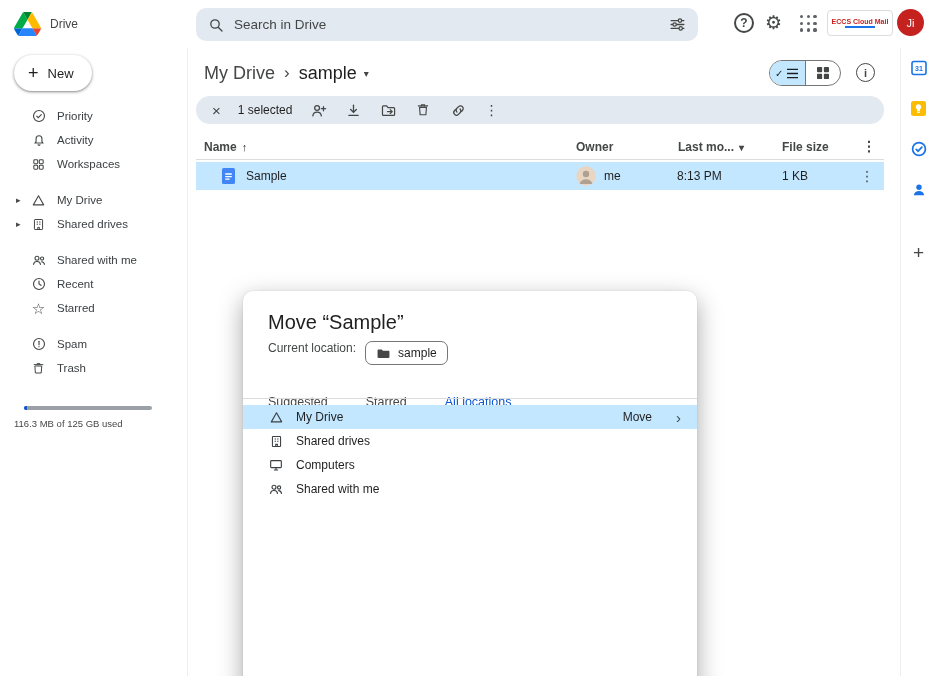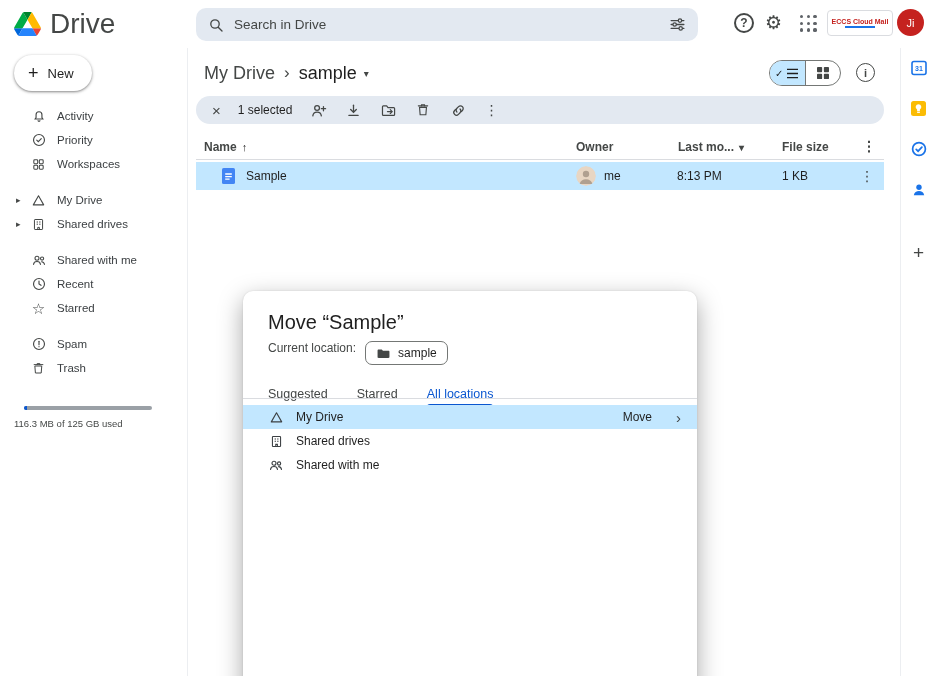--- a/index.html
+++ b/index.html
@@ -1,21 +1,21 @@
 <!DOCTYPE html>
 <html><head>
 <meta charset="utf-8">
 <style>
   *{margin:0;padding:0;box-sizing:border-box}
   html,body{width:936px;height:676px}
   body{position:relative;overflow:hidden;background:#fff;font-family:"Liberation Sans",sans-serif;color:#1f1f1f;font-size:13px}
   svg{display:block}
   
   .brand{position:absolute;left:14px;top:9px;display:flex;align-items:center;gap:9px;height:30px;cursor:pointer}
-  .brand-text{font-size:28px;color:#444746}
+  .brand-text{font-size:12px;color:#444746}
   .search-bar{position:absolute;left:196px;top:8px;width:502px;height:33px;background:#e3e9f1;border-radius:10px;display:flex;align-items:center;padding:0 12px;gap:10px;cursor:text}
   .search-ph{flex:1;font-size:13.5px;color:#444746}
   .help-circle{position:absolute;left:734px;top:13px;width:20px;height:20px;border:2px solid #444746;border-radius:50%;font-size:12px;font-weight:bold;color:#444746;display:flex;align-items:center;justify-content:center;cursor:pointer}
   .gear{position:absolute;left:765px;top:12px;font-size:19px;color:#444746;cursor:pointer;line-height:1.2}
   .apps{position:absolute;left:800px;top:15px;width:17px;height:17px;display:grid;grid-template-columns:repeat(3,1fr);gap:3px;cursor:pointer}
   .apps i{width:3.2px;height:3.2px;border-radius:50%;background:#5f6368}
   .badge{position:absolute;left:827px;top:10px;width:66px;height:26px;border:1px solid #dadce0;border-radius:4px;display:flex;flex-direction:column;align-items:center;justify-content:center;background:#fff}
   .badge-text{font-size:7px;color:#c5221f;font-weight:bold;white-space:nowrap}
   .badge-line{width:30px;height:2px;background:#1a73e8;margin-top:1px}
   .avatar{position:absolute;left:897px;top:9px;width:27px;height:27px;border-radius:50%;background:#c5221f;color:#fff;font-size:11px;display:flex;align-items:center;justify-content:center;z-index:6;cursor:pointer}
@@ -56,21 +56,21 @@
   .sort-arrow{font-size:11px;color:#1f1f1f}
   .trow{position:absolute;left:196px;top:162px;width:688px;height:28px;background:#c2e7ff;font-size:12px;cursor:pointer}
   .trow>*{position:absolute}
   .owner-avatar{border-radius:50%;overflow:hidden;width:20px;height:20px}
   
   .modal{position:absolute;left:243px;top:291px;width:454px;height:433px;background:#fff;border-radius:10px;box-shadow:0 8px 24px rgba(0,0,0,.35),0 0 2px rgba(0,0,0,.12);z-index:10}
   .dlg-title{position:absolute;left:25px;top:20px;font-size:20px;color:#1f1f1f}
   .cur-loc{position:absolute;left:25px;top:50px;display:flex;gap:9px}
   .cur-loc-label{font-size:12px;color:#444746}
   .loc-chip{height:24px;border:1px solid #747775;border-radius:7px;display:flex;align-items:center;gap:7px;padding:0 10px;font-size:12px;color:#1f1f1f;cursor:pointer}
-  .tabs{position:absolute;left:25px;top:90px;display:flex;gap:29px;height:25px}
+  .tabs{position:absolute;left:25px;top:98px;display:flex;gap:38px;height:25px}
   .tab{position:relative;display:flex;align-items:center;font-size:12.5px;color:#444746;font-weight:500;cursor:pointer}
   .tab.active{color:#0b57d0}
   .tab.active::after{content:"";position:absolute;left:0;right:0;bottom:-1px;height:3px;background:#0b57d0;border-radius:3px 3px 0 0}
   .dlg-divider{position:absolute;left:0;top:107px;width:100%;height:1px;background:#dadce0}
   .loc-list{position:absolute;left:0;top:114px;width:100%}
   .loc-row{height:24px;display:flex;align-items:center;gap:12px;padding:0 16px 0 25px;font-size:12px;color:#1f1f1f;cursor:pointer}
   .loc-row.selected{background:#c2e7ff}
   .loc-ic{width:16px;display:flex;justify-content:center}
   .loc-label{flex:1}
   .loc-action{font-size:12px;color:#1f1f1f;margin-right:12px}
@@ -142,34 +142,34 @@
 <div class="sidebar">
   <div class="new-btn">
     <span class="new-plus">+</span>
     <span>New</span>
   </div>
 
   <div class="nav">
     <div class="nav-item">
       <span class="nav-ic">
           <svg width="16" height="16" viewBox="0 0 24 24" fill="none" stroke="#444746" stroke-width="1.7" stroke-linecap="round">
+            <circle cx="12" cy="12" r="8.2"></circle>
+            <path d="M8.6 12.3l2.3 2.3 4.5-4.7"></path>
+          </svg>
+        </span>
+      <span class="nav-label">Priority</span>
+    </div>
+    <div class="nav-item">
+      <span class="nav-ic">
+          <svg width="16" height="16" viewBox="0 0 24 24" fill="none" stroke="#444746" stroke-width="1.7" stroke-linecap="round">
             <path d="M6.2 16.5h11.6l-1.4-2.3V10a4.4 4.4 0 0 0-8.8 0v4.2z"></path>
             <path d="M10.6 19a1.6 1.6 0 0 0 2.8 0"></path>
           </svg>
         </span>
       <span class="nav-label">Activity</span>
-    </div>
-    <div class="nav-item">
-      <span class="nav-ic">
-          <svg width="16" height="16" viewBox="0 0 24 24" fill="none" stroke="#444746" stroke-width="1.7" stroke-linecap="round">
-            <circle cx="12" cy="12" r="8.2"></circle>
-            <path d="M8.6 12.3l2.3 2.3 4.5-4.7"></path>
-          </svg>
-        </span>
-      <span class="nav-label">Priority</span>
     </div>
     <div class="nav-item">
       <span class="nav-ic">
           <svg width="15" height="15" viewBox="0 0 24 24" fill="none" stroke="#444746" stroke-width="1.7">
             <rect x="4.5" y="4.5" width="6.2" height="6.2" rx="1.4"></rect>
             <rect x="13.3" y="4.5" width="6.2" height="6.2" rx="1.4"></rect>
             <rect x="4.5" y="13.3" width="6.2" height="6.2" rx="1.4"></rect>
             <rect x="13.3" y="13.3" width="6.2" height="6.2" rx="1.4"></rect>
           </svg>
         </span>
@@ -397,20 +397,29 @@
           <svg width="15" height="15" viewBox="0 0 24 24" fill="none" stroke="#3c4043" stroke-width="1.7">
             <rect x="5.5" y="4" width="13" height="16" rx="1"></rect>
             <path d="M9 8h2.2M13 8h2.2M9 11.5h2.2M13 11.5h2.2M10.8 20v-3.4h2.6V20"></path>
           </svg>
         </span>
       <span class="loc-label">Shared drives</span>
     </div>
     <div class="loc-row">
       <span class="loc-ic">
           <svg width="16" height="16" viewBox="0 0 24 24" fill="none" stroke="#3c4043" stroke-width="1.7" stroke-linecap="round">
+            <rect x="4" y="5.5" width="16" height="10.5" rx="1.2"></rect>
+            <path d="M9.5 19.5h5M12 16.5v3"></path>
+          </svg>
+        </span>
+      <span class="loc-label">Computers</span>
+    </div>
+    <div class="loc-row">
+      <span class="loc-ic">
+          <svg width="16" height="16" viewBox="0 0 24 24" fill="none" stroke="#3c4043" stroke-width="1.7" stroke-linecap="round">
             <circle cx="9" cy="9.3" r="3"></circle>
             <path d="M3.8 18.6c.3-2.8 2.5-4.3 5.2-4.3s4.9 1.5 5.2 4.3"></path>
             <circle cx="16.6" cy="9.8" r="2.4"></circle>
             <path d="M15.9 14.5c2.3.3 4 1.7 4.3 4.1"></path>
           </svg>
         </span>
       <span class="loc-label">Shared with me</span>
     </div>
   </div>
 

